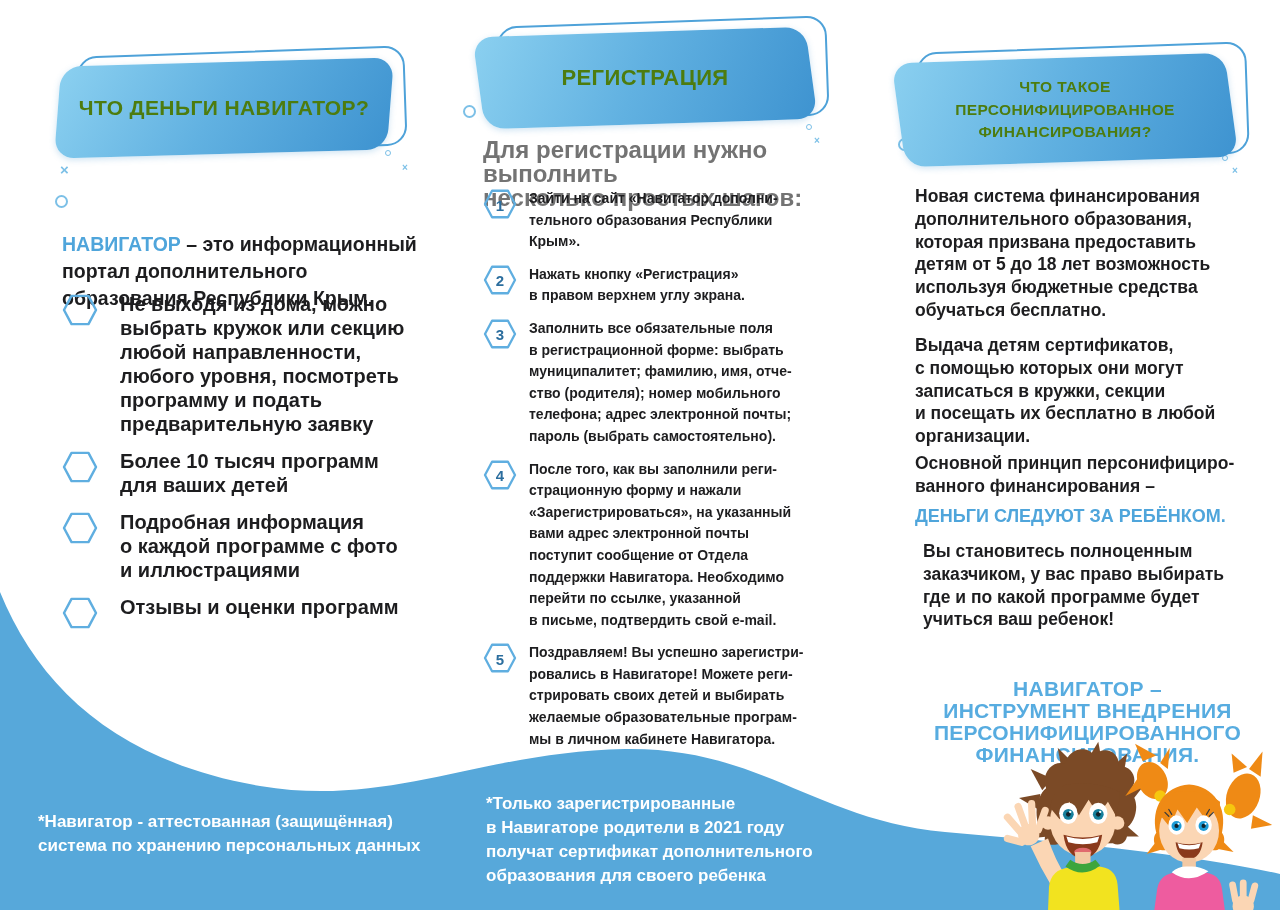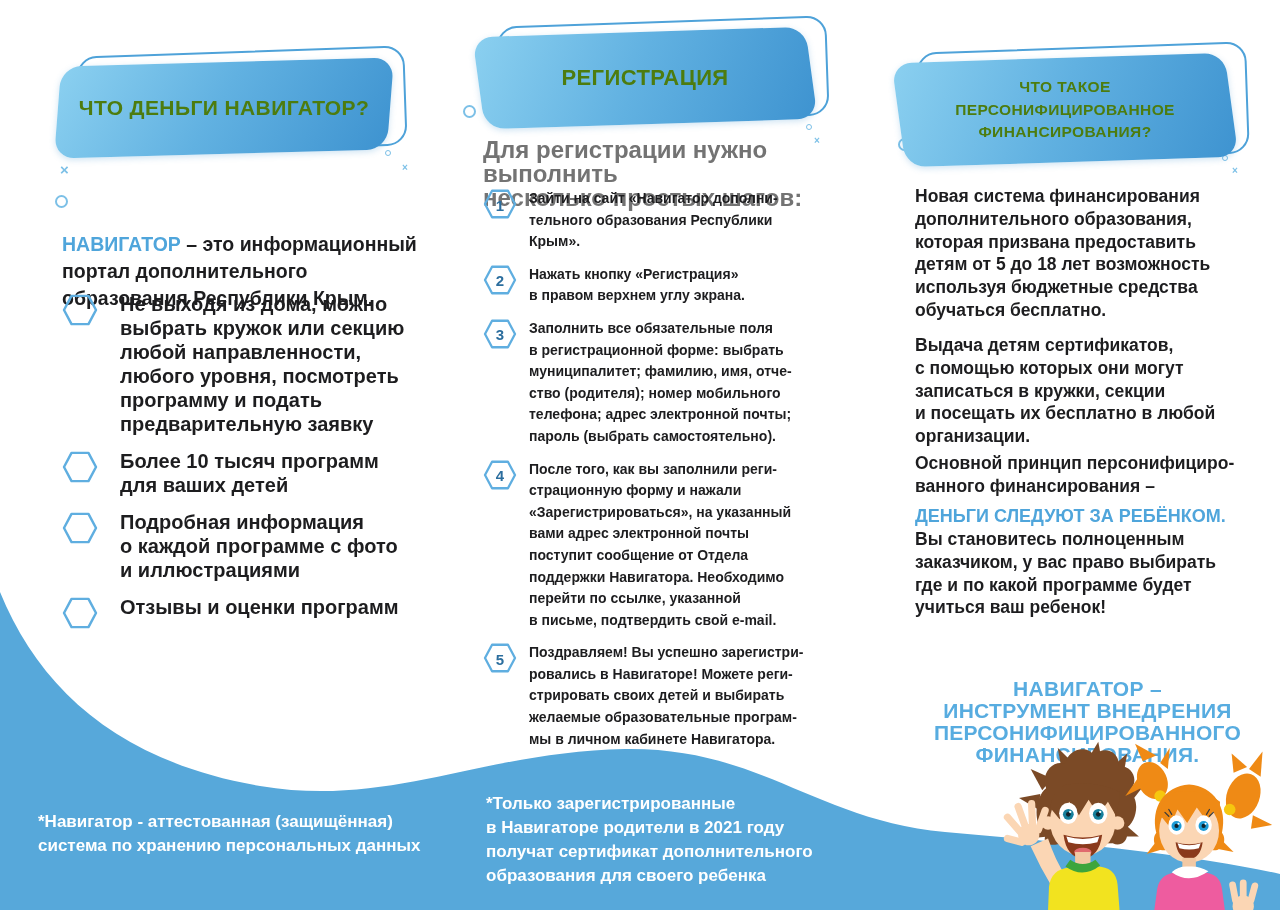--- a/index.html
+++ b/index.html
@@ -65,21 +65,21 @@
   .step .hexnum .n{
     position:absolute;inset:0;display:flex;align-items:center;justify-content:center;
     font-size:15px;color:#2C6E9E;padding-bottom:2px;
   }
   .step .txt{margin-left:12px;font-size:14px;line-height:21.6px;}
 
   
   .rblock{position:absolute;left:915px;width:350px;z-index:2;font-size:17.5px;line-height:22.8px;}
   .rb1{top:185px;} .rb2{top:334px;} .rb3{top:452px;}
   .rb-hl{top:505px;color:#4FA5DB;font-size:18px;}
-  .rb4{top:528px;}
+  .rb4{top:540px;margin-left:8px;}
   .slogan{position:absolute;left:900px;top:630px;width:375px;z-index:2;
     color:#57ACE0;text-align:center;font-size:21px;line-height:22px;letter-spacing:.3px;margin-top:48px;}
 
   
   .footnote{position:absolute;z-index:3;color:#ffffff;font-size:17px;line-height:24px;}
   .fn-left{left:38px;top:810px;width:410px;}
   .fn-mid{left:486px;top:792px;width:345px;}
 
   
   .children{position:absolute;right:0;bottom:0;z-index:4;}

